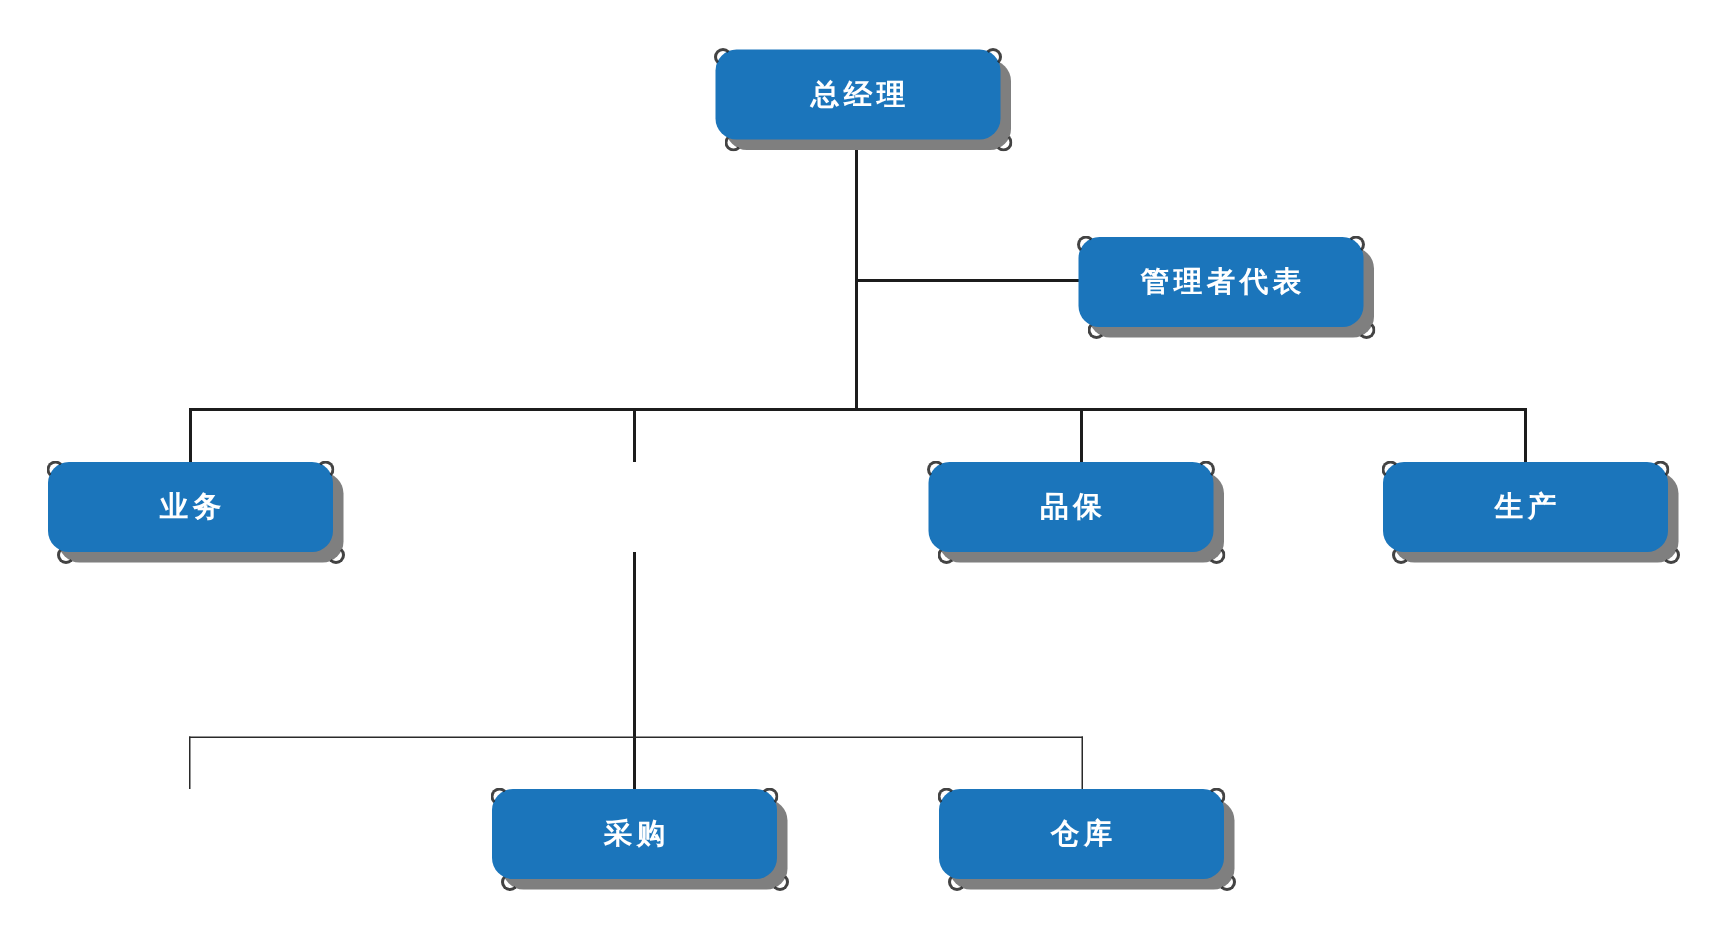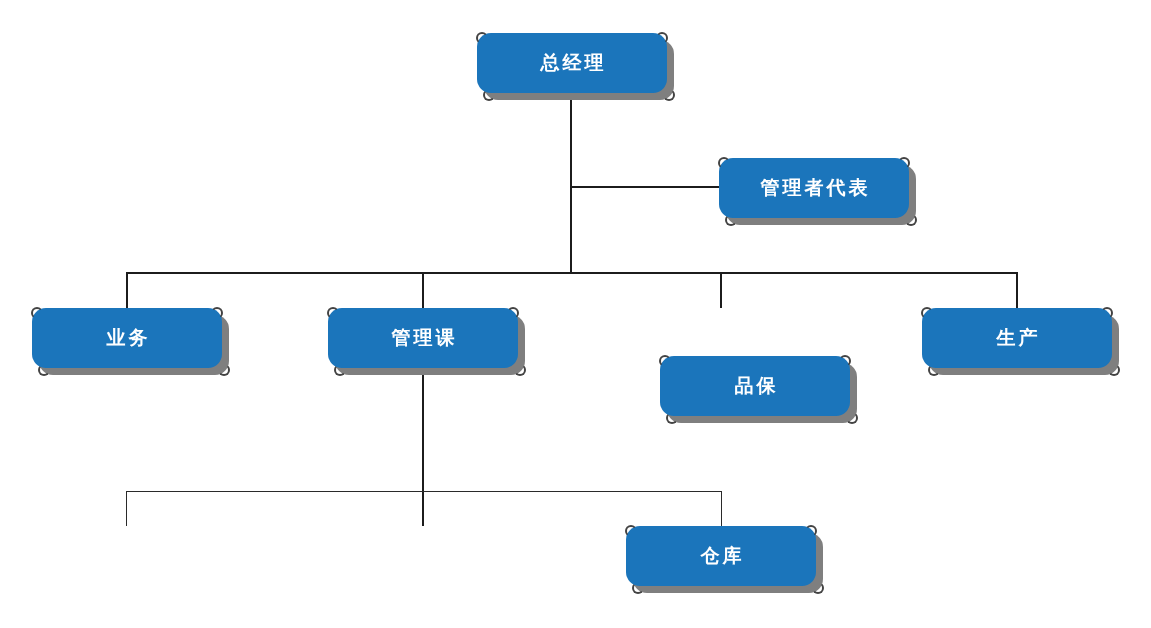--- a/index.html
+++ b/index.html
@@ -58,39 +58,39 @@
       <span class="label">业务</span>
     </div>
   </div>
 
   <div class="node" style="left:719px;top:158px;">
     <div class="shadow"></div>
     <div class="face">
       <span class="label">管理者代表</span>
     </div>
   </div>
-  <div class="node" style="left:328px;top:308px;">
-    <div class="shadow"></div>
-    <div class="face">
-      <span class="label">管理课</span>
-    </div>
-  </div>
-  <div class="node" style="left:660px;top:308px;margin-top:48px;">
+  <div class="node" style="left:619px;top:308px;">
     <div class="shadow"></div>
     <div class="face">
       <span class="label">品保</span>
     </div>
   </div>
   <div class="node" style="left:922px;top:308px;padding-left:13px;">
     <div class="shadow"></div>
     <div class="face">
       <span class="label">生产</span>
     </div>
   </div>
 
+  <div class="node" style="left:328px;top:526px;">
+    <div class="shadow"></div>
+    <div class="face">
+      <span class="label">采购</span>
+    </div>
+  </div>
   <div class="node" style="left:626px;top:526px;text-decoration:underline;">
     <div class="shadow"></div>
     <div class="face">
       <span class="label">仓库</span>
     </div>
   </div>
 
 </div>
 
 </body></html>

